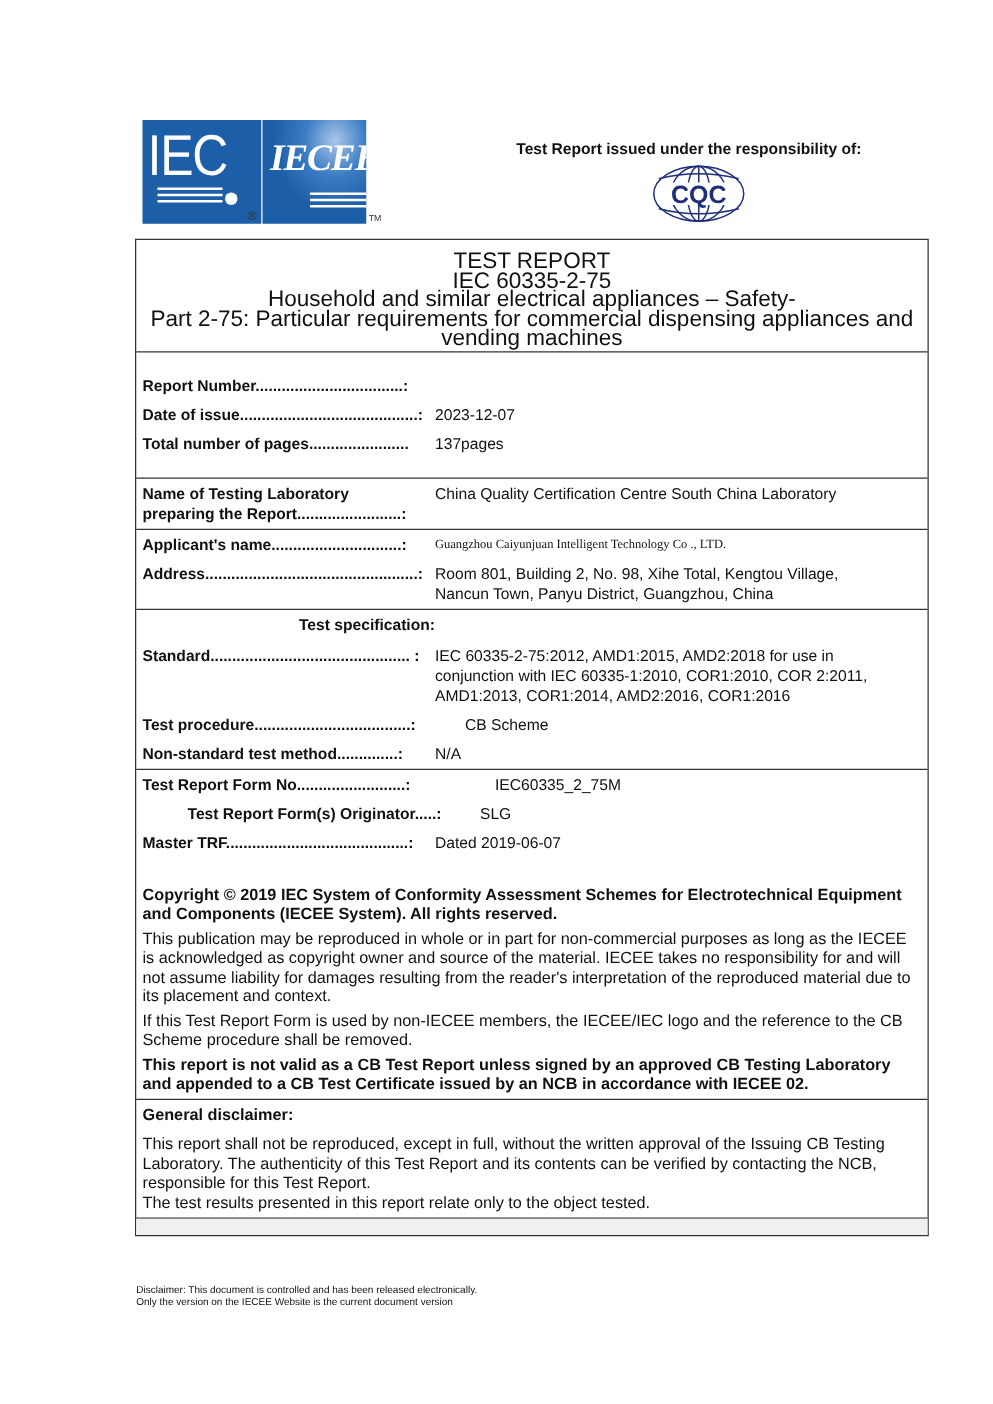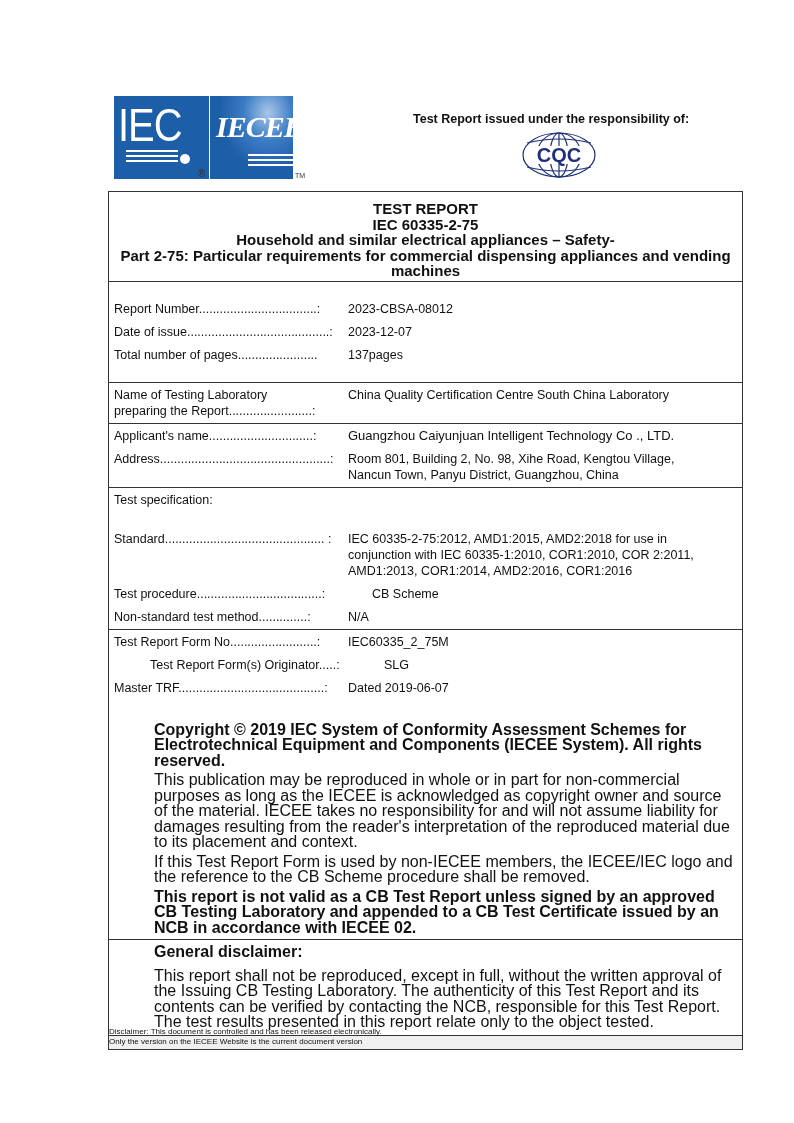--- a/index.html
+++ b/index.html
@@ -21,26 +21,26 @@
     .logo-iecee .line { position: absolute; left: 38px; height: 2px; background: #fff; }
     .tm { position: absolute; left: 295px; top: 172px; font-size: 7px; color: #333; }
 
     .issued { position: absolute; left: 413px; top: 112px; font-size: 12.5px; font-weight: bold; }
     .cqc { position: absolute; left: 521px; top: 131px; width: 76px; height: 48px; }
 
     
     .report { position: absolute; left: 108px; top: 191px; width: 633px; border: 1px solid #333; }
     .sec { border-bottom: 1px solid #333; padding: 0 5px; }
     .sec:last-child { border-bottom: none; }
-    .title-sec { text-align: center; font-weight: bold; font-size: 15px; line-height: 15.5px; padding-top: 9px; padding-bottom: 2px; }
+    .title-sec { text-align: center; font-weight: normal; font-size: 18px; line-height: 15.5px; padding-top: 9px; padding-bottom: 2px; }
     .row { display: flex; font-size: 12.5px; line-height: 16px; }
-    .lbl { width: 234px; flex: none; font-weight: normal; white-space: nowrap; }
+    .lbl { width: 234px; flex: none; font-weight: bold; white-space: nowrap; }
     .val { flex: 1; }
-    .serif { font-family: Liberation Sans, sans-serif; font-size: 13px; }
-    .para { font-size: 16px; line-height: 15.5px; margin-left: 40px; }
+    .serif { font-family: Liberation Serif, serif; font-size: 10px; }
+    .para { font-size: 13px; line-height: 15.5px; }
     .bold { font-weight: bold; }
     .grey-sec { background: #f0f0f0; height: 13px; }
 
     .footer { position: absolute; left: 109px; top: 1027px; font-size: 8px; line-height: 10px; color: #111; }
   </style>
 </head>
 <body>
 
 <div class="logo-iec">
   <span class="txt">IEC</span>
@@ -79,21 +79,20 @@
   <div class="sec title-sec">
     <div>TEST REPORT</div>
     <div>IEC 60335-2-75</div>
     <div>Household and similar electrical appliances – Safety-</div>
     <div>Part 2-75: Particular requirements for commercial dispensing appliances and vending machines</div>
   </div>
 
   <div class="sec" style="padding-top:19px;padding-bottom:19px;">
     <div class="row" style="margin-bottom:7px;">
       <span class="lbl">Report Number..................................:</span>
-      <span class="val">2023-CBSA-08012</span>
     </div>
     <div class="row" style="margin-bottom:7px;">
       <span class="lbl">Date of issue.........................................:</span>
       <span class="val">2023-12-07</span>
     </div>
     <div class="row">
       <span class="lbl">Total number of pages.......................</span>
       <span class="val">137pages</span>
     </div>
   </div>
@@ -109,28 +108,28 @@
   </div>
 
   <div class="sec" style="padding-top:4px;padding-bottom:4px;">
     <div class="row" style="margin-bottom:7px;">
       <span class="lbl">Applicant's name..............................:</span>
       <span class="val serif">Guangzhou Caiyunjuan Intelligent Technology Co ., LTD.</span>
     </div>
     <div class="row">
       <span class="lbl">Address.................................................:</span>
       <span class="val">
-        <span>Room 801, Building 2, No. 98, Xihe Road, Kengtou Village,</span><br>
+        <span>Room 801, Building 2, No. 98, Xihe Total, Kengtou Village,</span><br>
         <span>Nancun Town, Panyu District, Guangzhou, China</span>
       </span>
     </div>
   </div>
 
   <div class="sec" style="padding-top:4px;padding-bottom:4px;">
-    <div class="row" style="margin-bottom:23px;">
+    <div class="row" style="margin-bottom:9px;text-align:right;">
       <span class="lbl">Test specification:</span>
     </div>
     <div class="row" style="margin-bottom:7px;justify-content:flex-end;">
       <span class="lbl">Standard.............................................. :</span>
       <span class="val">
         <span>IEC 60335-2-75:2012, AMD1:2015, AMD2:2018 for use in</span><br>
         <span>conjunction with IEC 60335-1:2010, COR1:2010, COR 2:2011,</span><br>
         <span>AMD1:2013, COR1:2014, AMD2:2016, COR1:2016</span>
       </span>
     </div>
@@ -138,21 +137,21 @@
       <span class="lbl">Test procedure....................................:</span>
       <span class="val">CB Scheme</span>
     </div>
     <div class="row">
       <span class="lbl">Non-standard test method..............:</span>
       <span class="val">N/A</span>
     </div>
   </div>
 
   <div class="sec" style="padding-top:4px;padding-bottom:4px;">
-    <div class="row" style="margin-bottom:7px;">
+    <div class="row" style="margin-bottom:7px;gap:48px;">
       <span class="lbl">Test Report Form No.........................:</span>
       <span class="val">IEC60335_2_75M</span>
     </div>
     <div class="row" style="margin-bottom:7px;margin-left:36px;">
       <span class="lbl">Test Report Form(s) Originator.....:</span>
       <span class="val">SLG</span>
     </div>
     <div class="row" style="margin-bottom:26px;">
       <span class="lbl">Master TRF..........................................:</span>
       <span class="val">Dated 2019-06-07</span>

